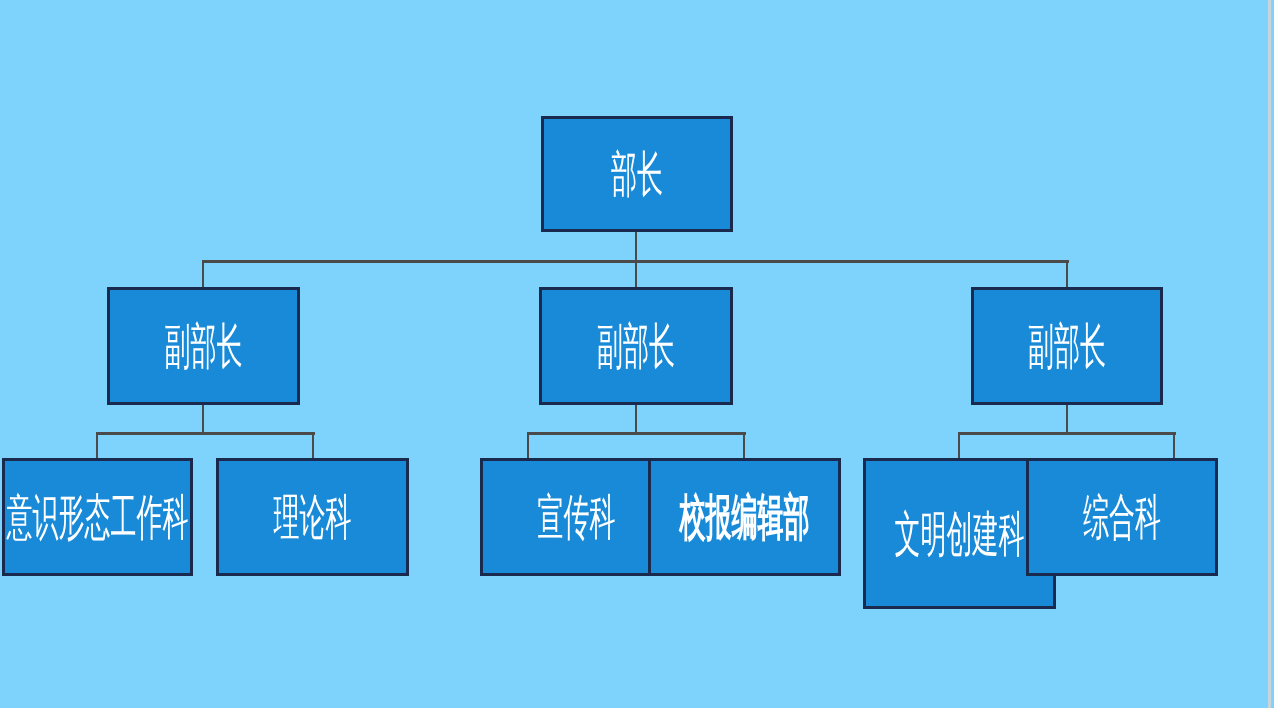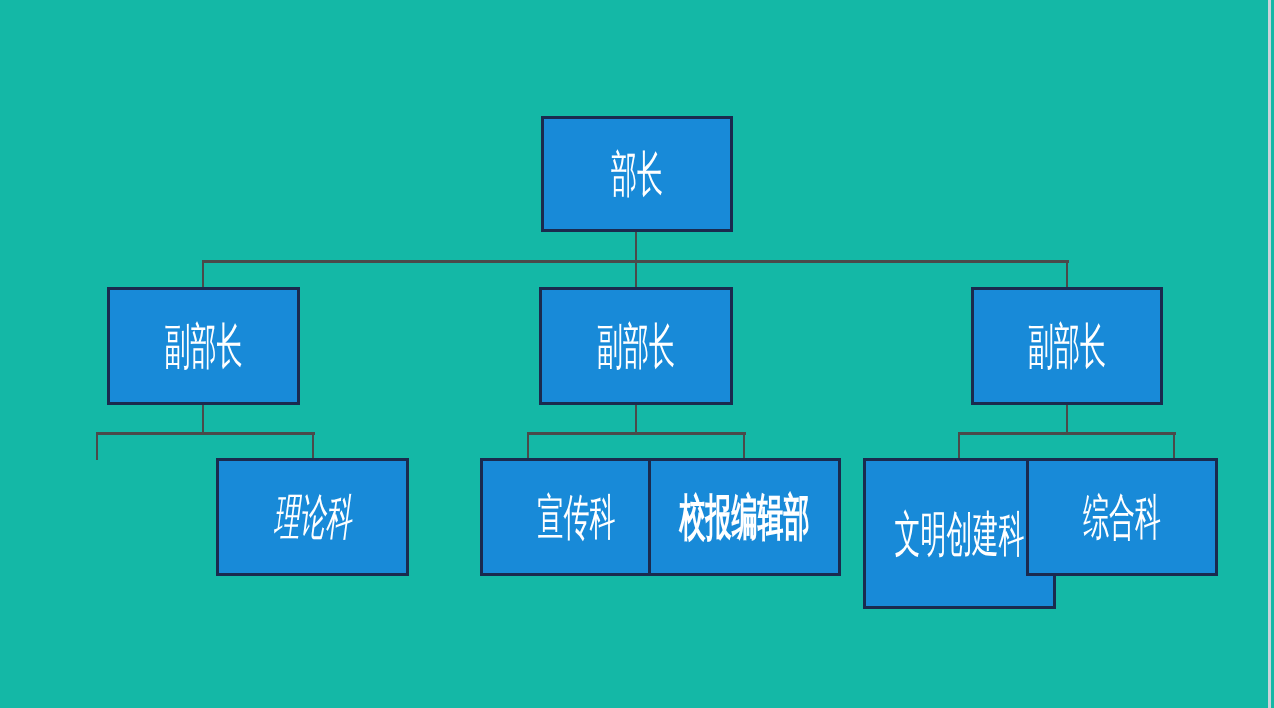--- a/index.html
+++ b/index.html
@@ -1,20 +1,20 @@
 <!DOCTYPE html>
 <html style="--node-fill: #188AD8; --node-border: #1A2A4E; --node-text: #FFFFFF; --connector: #4A4A4A; --window-edge: #CBD3DA;"><head>
 <meta charset="utf-8">
 <style>
   html, body { margin: 0; padding: 0; background: #fff; }
   .stage {
     position: relative;
     width: 1274px;
     height: 708px;
-    background: #14b8a6;
+    background: #7dd3fc;
     overflow: hidden;
     font-family: "Liberation Sans", sans-serif;
   }
   .node {
     position: absolute;
     box-sizing: border-box;
     background: var(--node-fill, #188AD8);
     border: 3px solid var(--node-border, #1A2A4E);
     display: flex;
     align-items: center;
@@ -73,21 +73,24 @@
   <div class="conn" style="left:635px; top:403px; width:2px; height:31px;"></div>
   <div class="conn" style="left:527px; top:432px; width:219px; height:3px;"></div>
   <div class="conn" style="left:527px; top:434px; width:2px; height:26px;"></div>
   <div class="conn" style="left:743px; top:434px; width:2px; height:26px;"></div>
 
   <div class="conn" style="left:1066px; top:403px; width:2px; height:31px;"></div>
   <div class="conn" style="left:958px; top:432px; width:218px; height:3px;"></div>
   <div class="conn" style="left:958px; top:434px; width:2px; height:26px;"></div>
   <div class="conn" style="left:1173px; top:434px; width:2px; height:26px;"></div>
 
-  <div class="node" style="left:216px; top:458px; width:193px; height:118px;font-style:italic;">
+  <div class="node" style="left:2px; top:458px; width:191px; height:118px;">
+    <span class="node-label">意识形态工作科</span>
+  </div>
+  <div class="node" style="left:216px; top:458px; width:193px; height:118px;">
     <span class="node-label">理论科</span>
   </div>
   <div class="node" style="left:432px; top:458px; width:193px; height:118px;margin-left:48px;">
     <span class="node-label">宣传科</span>
   </div>
   <div class="node" style="left:648px; top:458px; width:193px; height:118px;font-weight:bold;">
     <span class="node-label">校报编辑部</span>
   </div>
   <div class="node" style="left:863px; top:458px; width:193px; height:151px;">
     <span class="node-label">文明创建科</span>

